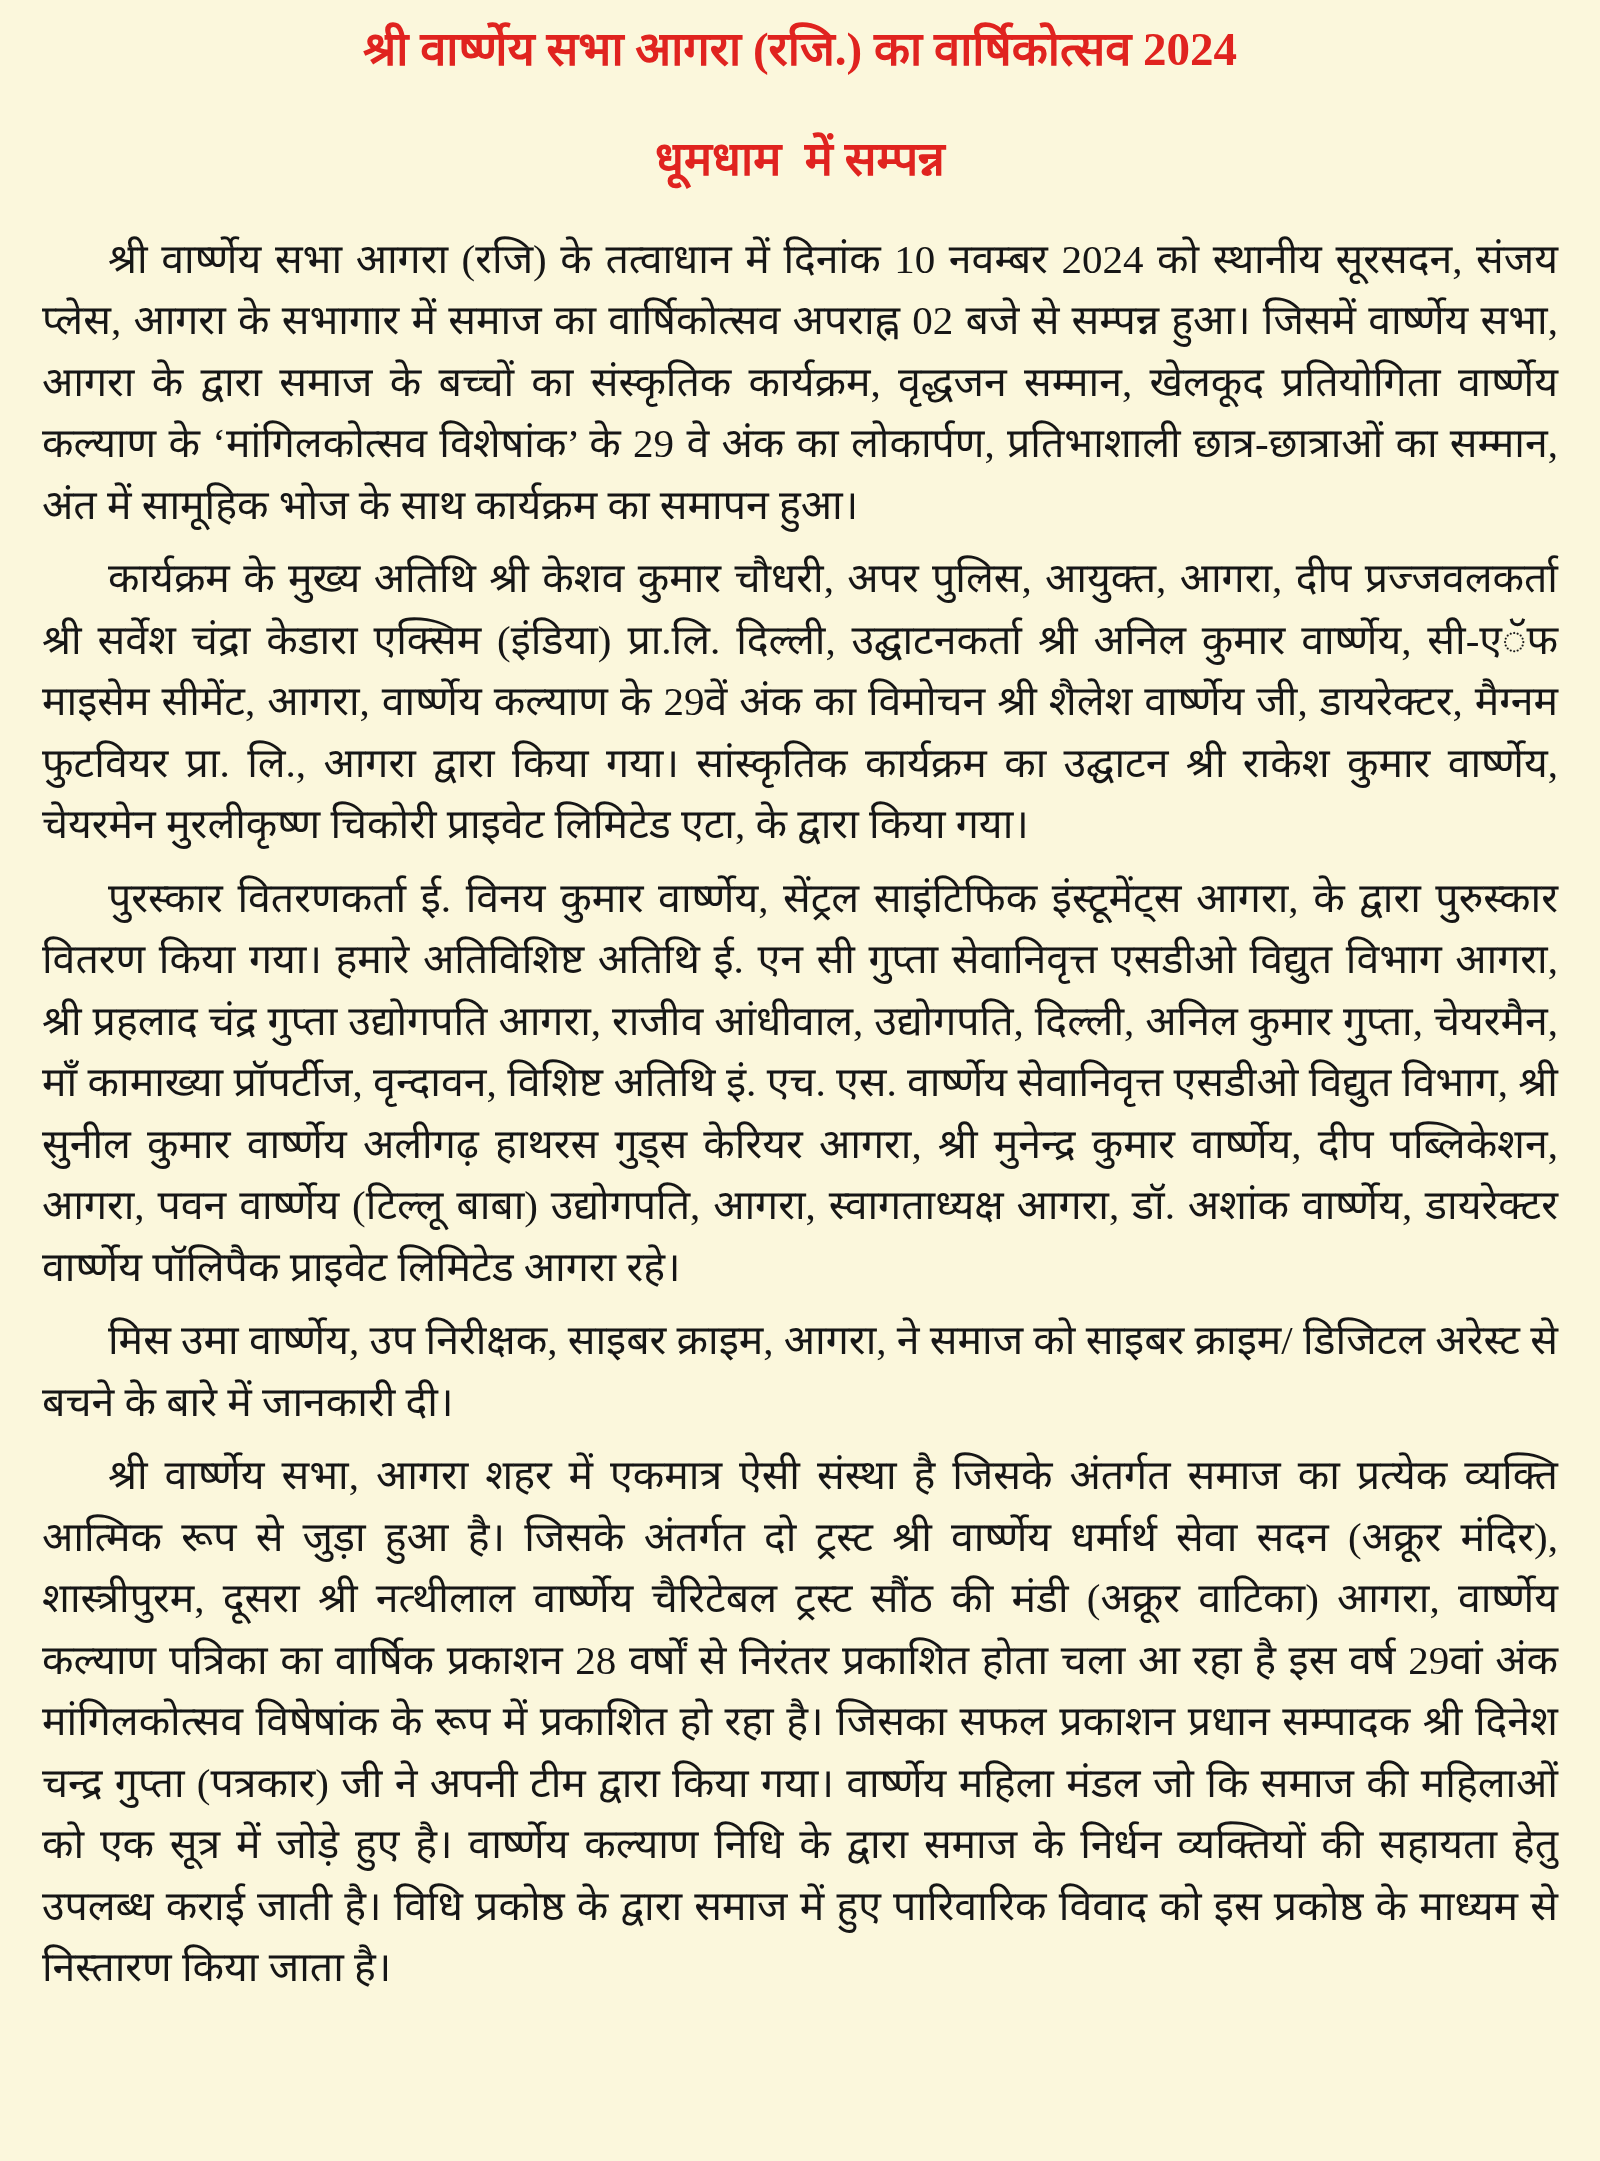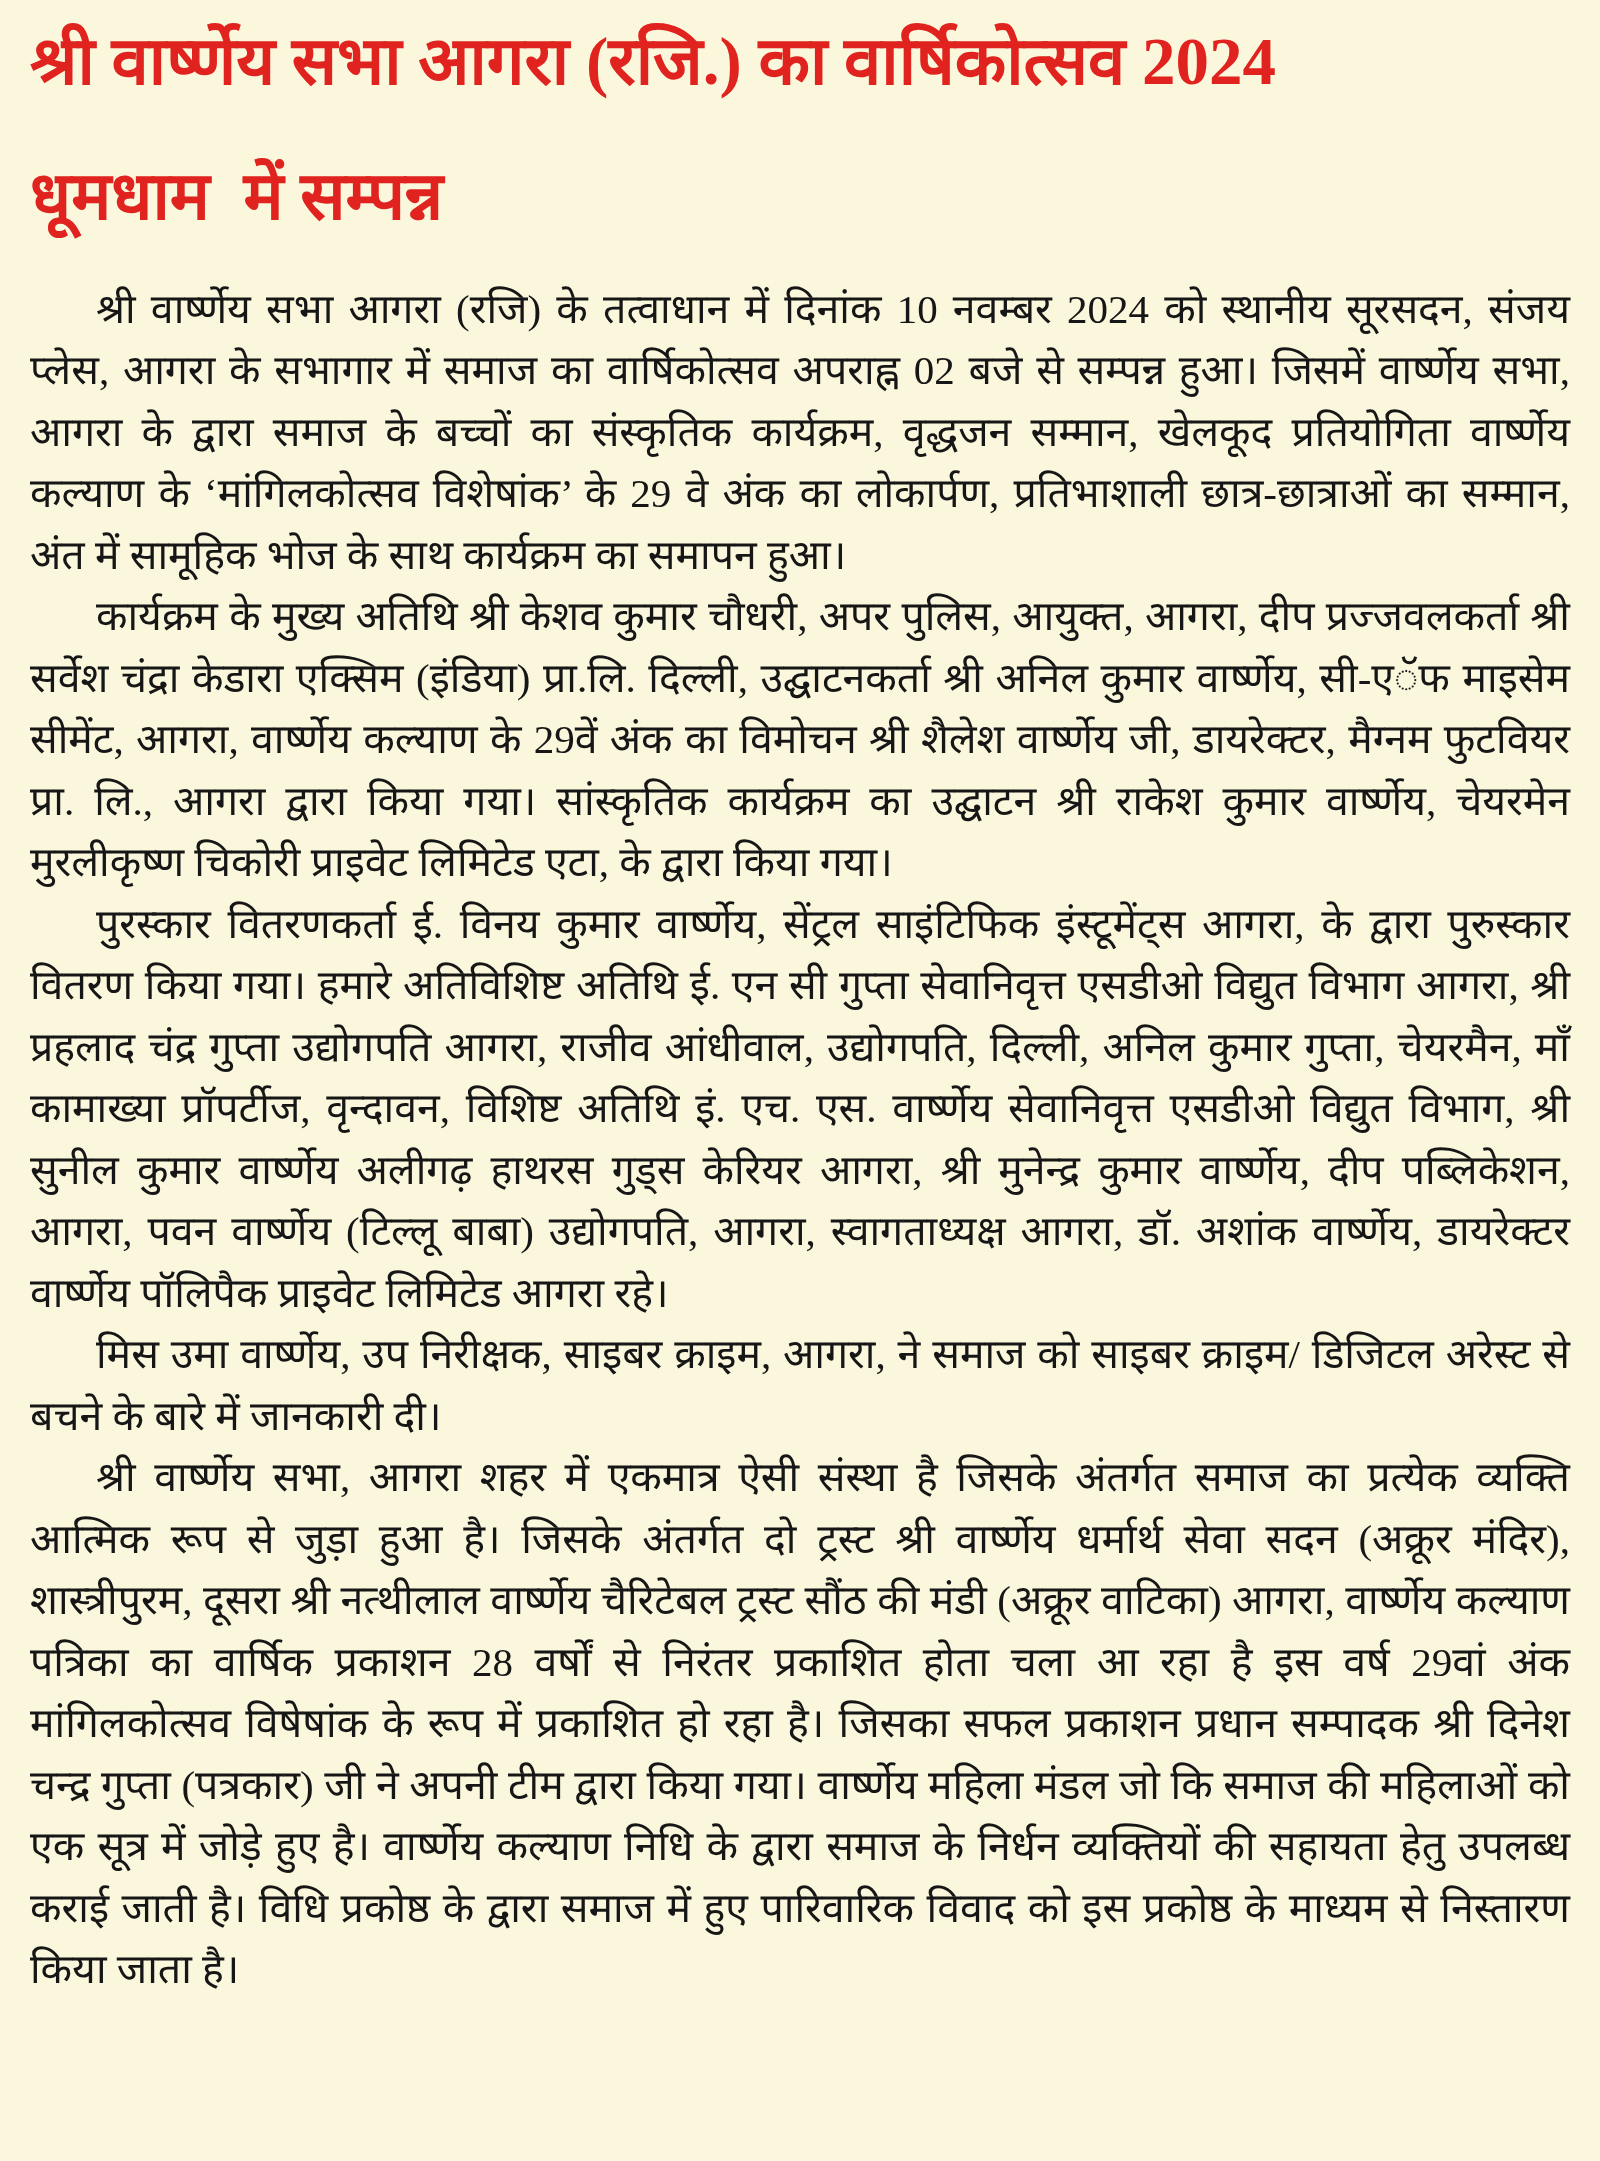--- a/index.html
+++ b/index.html
@@ -18,37 +18,38 @@
     box-sizing: border-box;
     width: 1600px;
     height: 2161px;
     padding: 14px 30px 0 30px;
     background: linear-gradient(180deg, #fbf7dc 0%, #fbf7dc 90%, #fdfaе8 100%);
     overflow: hidden;
   }
   .title {
     margin: 0;
     padding: 0;
+    text-align: center;
     color: #e0231f;
     font-weight: bold;
-    font-size: 67px;
+    font-size: 47px;
     line-height: 1.25;
     white-space: pre-wrap;
     letter-spacing: 0px;
   }
   .title-1 { margin-top: 6px; }
   .title-2 { margin-top: 51px; margin-bottom: 40px; }
   .body-text {
     font-size: 41px;
     line-height: 61.5px;
     text-align: justify;
     color: #161616;
   }
   .body-text p {
-    margin: 0;
+    margin: 12px;
     padding: 0;
     text-indent: 66px;
   }
 </style>
 </head>
 <body>
 
 <div class="page">
   <h1 class="title title-1">श्री वार्ष्णेय सभा आगरा (रजि.) का वार्षिकोत्सव 2024</h1>
   <h1 class="title title-2">धूमधाम  में सम्पन्न</h1>

